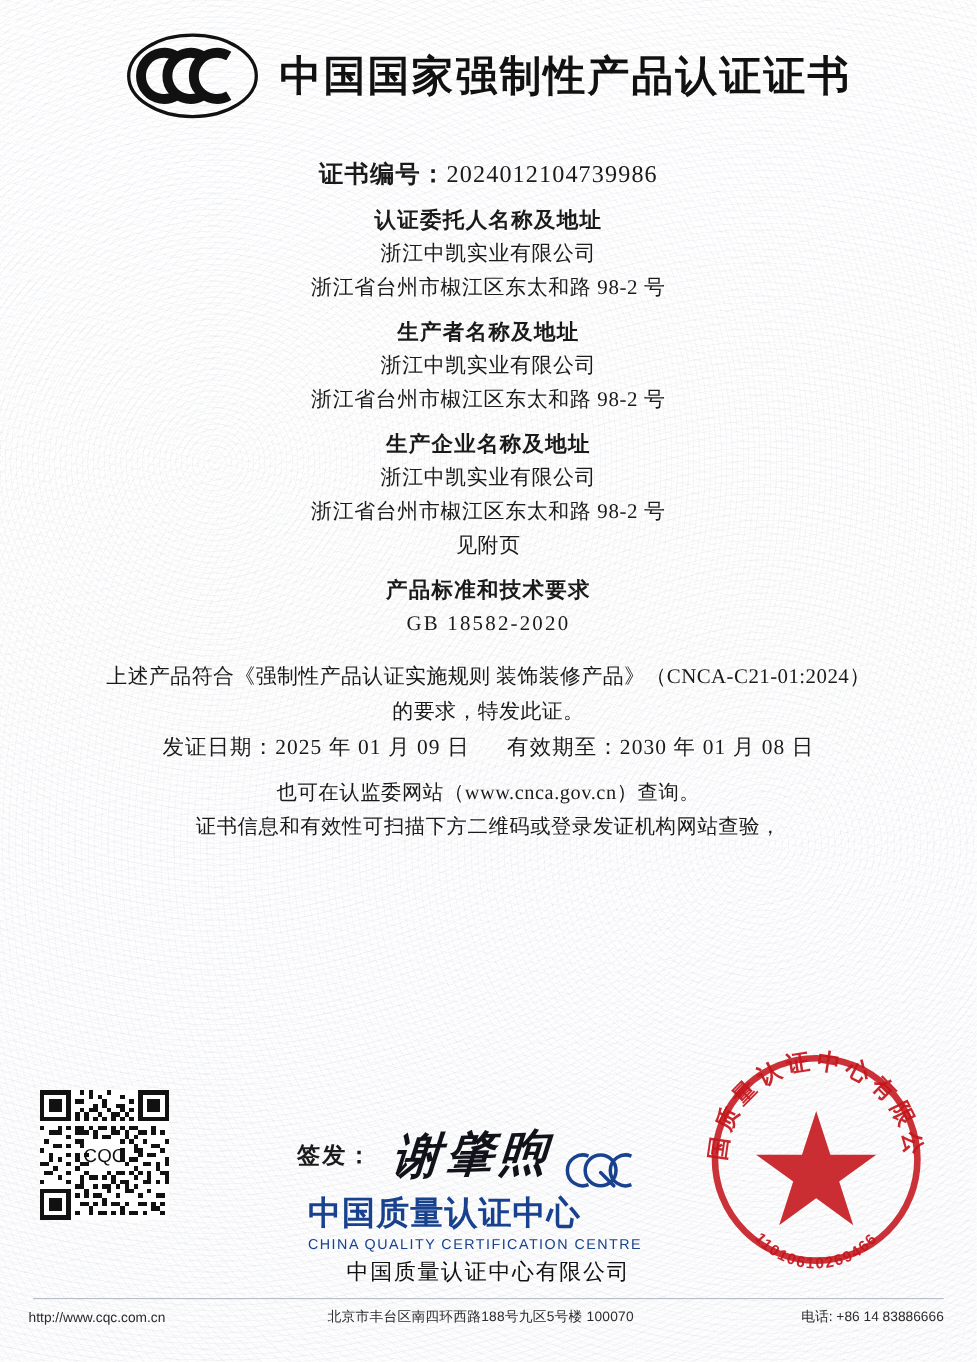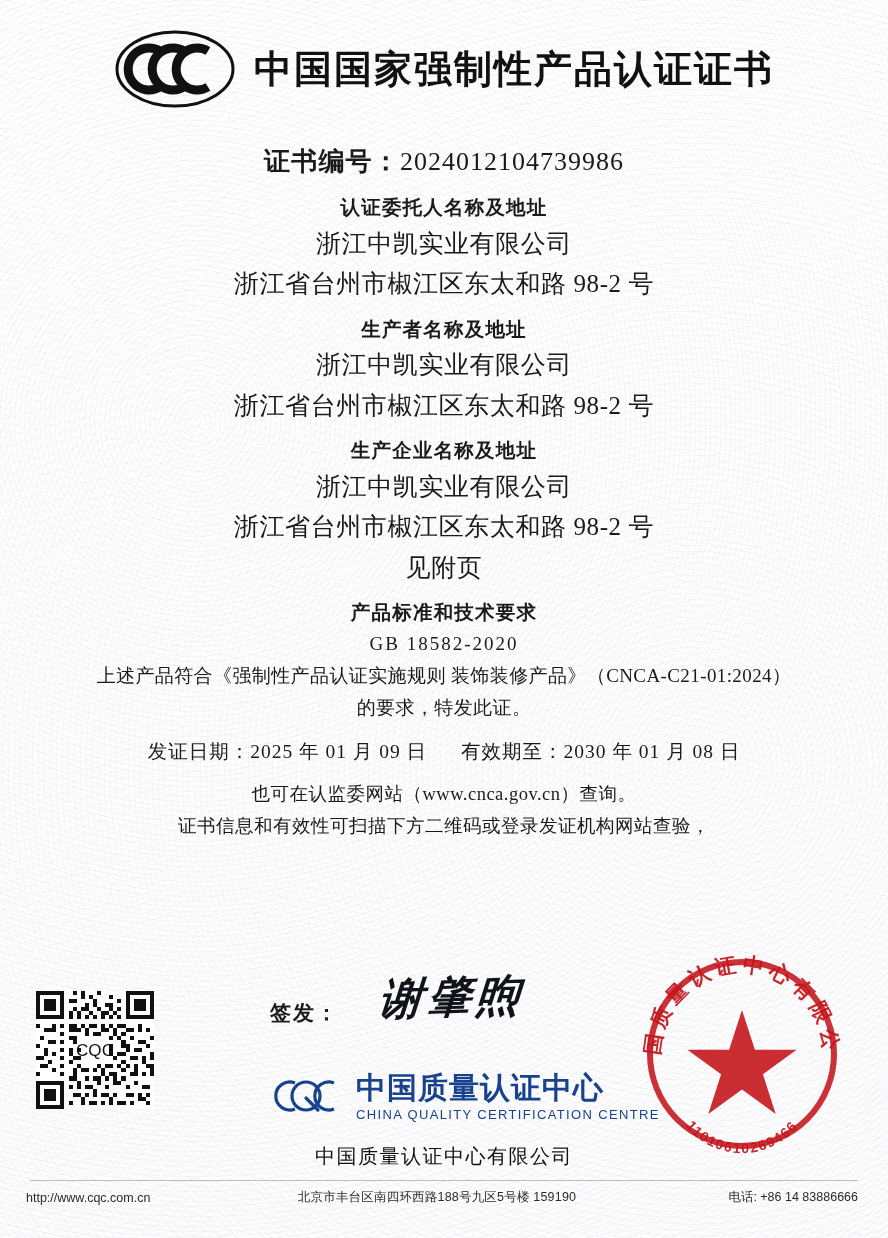--- a/index.html
+++ b/index.html
@@ -66,48 +66,48 @@
     line-height: 1.62;
   }
   .label {
     font-family: "Liberation Sans", "DejaVu Sans", sans-serif;
     font-weight: bold;
     font-size: 19.5px;
     letter-spacing: 1.2px;
     margin-top: 9px;
   }
   .value {
-    font-size: 25px;
+    font-size: 19px;
     letter-spacing: 0.6px;
   }
   .cert-no {
-    font-size: 26px;
+    font-size: 22px;
     letter-spacing: 0.8px;
     margin-bottom: 4px;
   }
   .cert-no .k {
     font-family: "Liberation Sans", "DejaVu Sans", sans-serif;
     font-weight: bold;
     letter-spacing: 1.2px;
   }
   .mono {
     font-family: "Liberation Serif", "DejaVu Serif", serif;
     letter-spacing: 1px;
   }
   .std-value {
     font-size: 19px;
     letter-spacing: 2px;
   }
   .statement {
+    margin-top: 16px;
     font-size: 19px;
     line-height: 1.7;
     letter-spacing: 0.4px;
   }
   .dates {
-    margin-top: 14px;
     font-size: 19.5px;
     letter-spacing: 1px;
   }
   .dates .gap { display: inline-block; width: 34px; }
   .verify {
     margin-top: 14px;
     font-size: 18.5px;
     line-height: 1.72;
     letter-spacing: 0.5px;
   }
@@ -122,24 +122,23 @@
   }
   .qr-inner {
     width: 100%;
     height: 100%;
     display: block;
   }
 
   .sign-row {
     position: absolute;
     left: 270px;
-    top: 968px;
+    top: 1020px;
     display: flex;
-    align-items: flex-end;
-    gap: 22px;
+    align-items: center;
   }
   .sign-label {
     font-family: "Liberation Sans", "DejaVu Sans", sans-serif;
     font-weight: bold;
     font-size: 21px;
     letter-spacing: 2px;
     color: #1b1b1b;
   }
   .signature {
     margin-left: 18px;
@@ -148,23 +147,24 @@
     font-style: italic;
     font-weight: bold;
     color: #12131a;
     letter-spacing: 4px;
     transform: skewX(-6deg) rotate(-2deg);
   }
 
   .cqc-block {
     position: absolute;
     left: 268px;
-    top: 1072px;
+    top: 1040px;
     display: flex;
-    align-items: flex-start;
+    align-items: flex-end;
+    flex-direction: column;
   }
   .cqc-logo {
     width: 76px;
     height: 48px;
     flex: none;
   }
   .cqc-names {
     margin-left: 12px;
     line-height: 1.06;
   }
@@ -363,17 +363,17 @@
       <textPath href="#sealArcTop" startOffset="50%" text-anchor="middle">中国质量认证中心有限公司</textPath>
     </text>
     <text font-family="Liberation Sans, sans-serif" font-size="14" font-weight="bold" fill="#c4161c" opacity="0.92" letter-spacing="1.5">
       <textPath href="#sealArcBottom" startOffset="50%" text-anchor="middle">11010610269466</textPath>
     </text>
   </svg>
 
   <div class="footer-rule"></div>
   <div class="footer">
     <div class="left">http://www.cqc.com.cn</div>
-    <div class="mid">北京市丰台区南四环西路188号九区5号楼  159190</div>
+    <div class="mid">北京市丰台区南四环西路188号九区5号楼  100070</div>
     <div class="right">电话: +86 14 83886666</div>
   </div>
 
 </div>
 
 </body></html>

